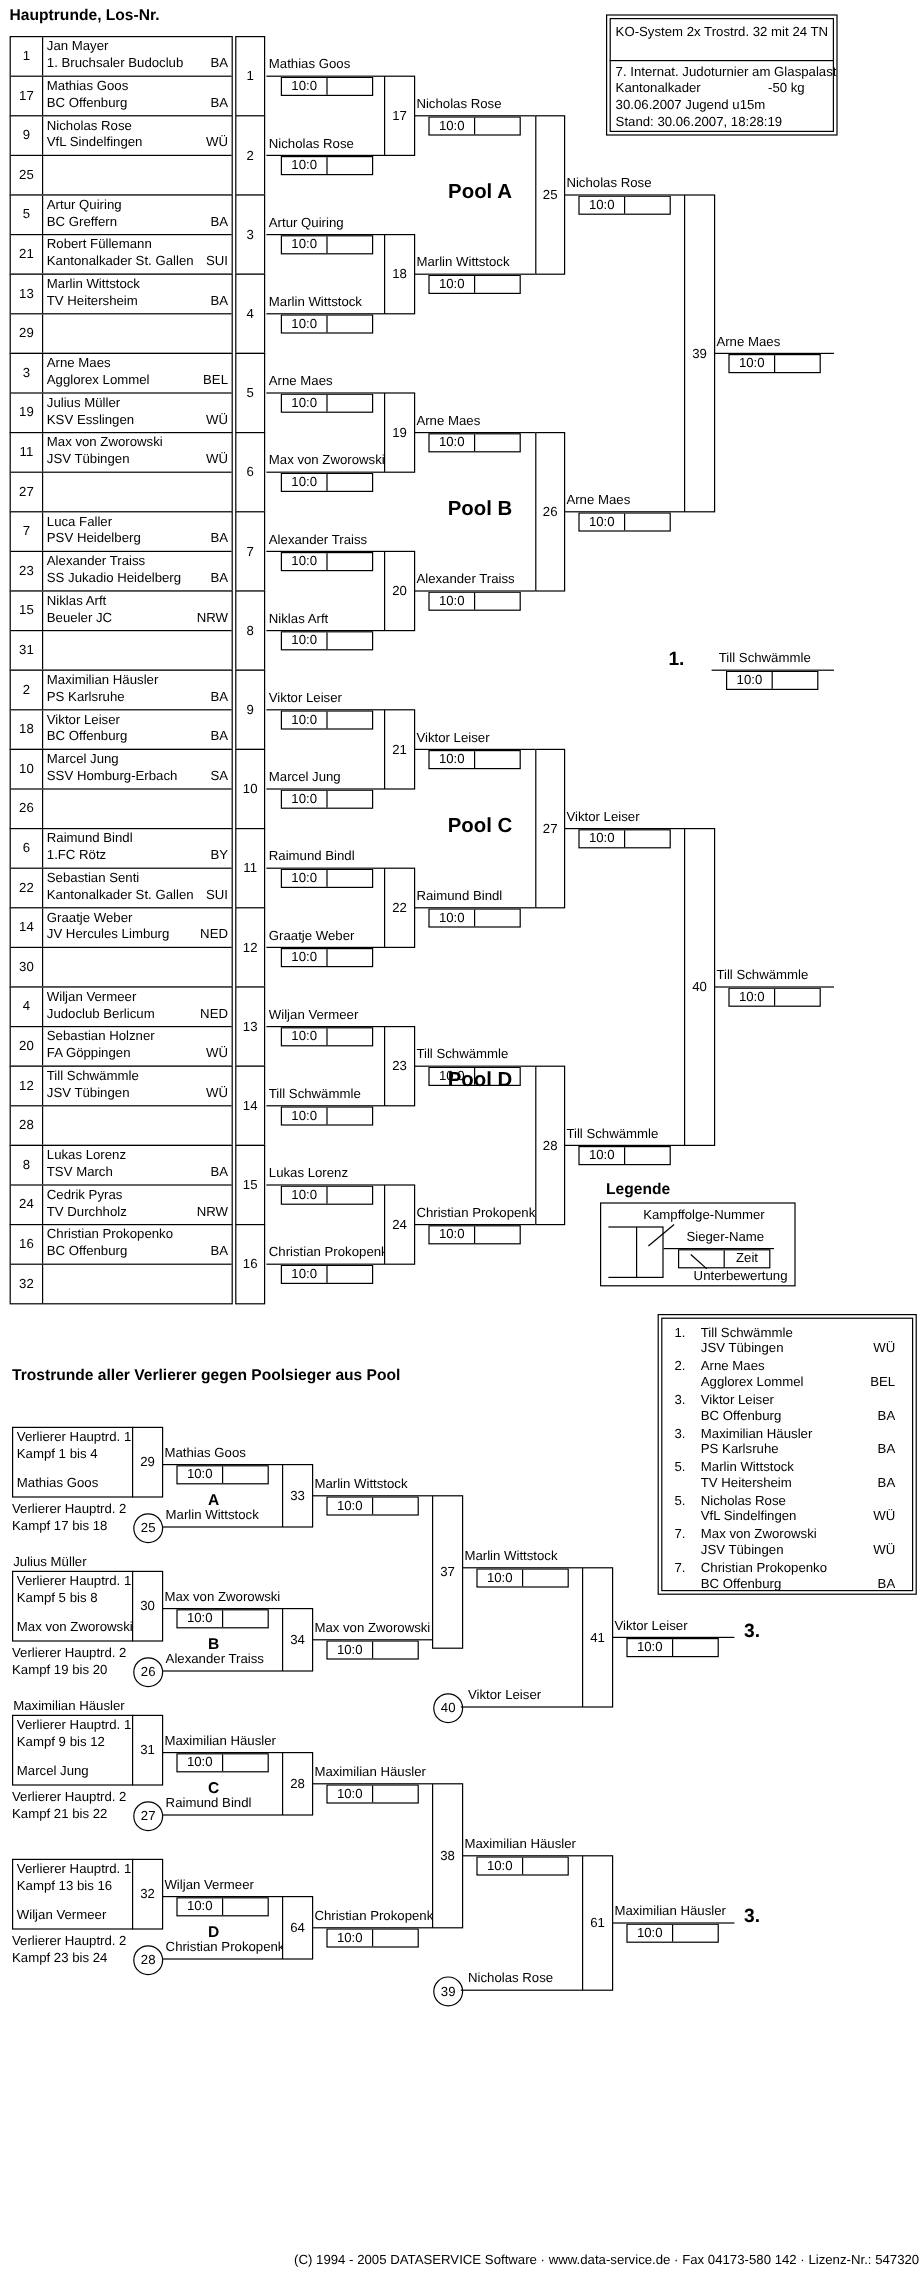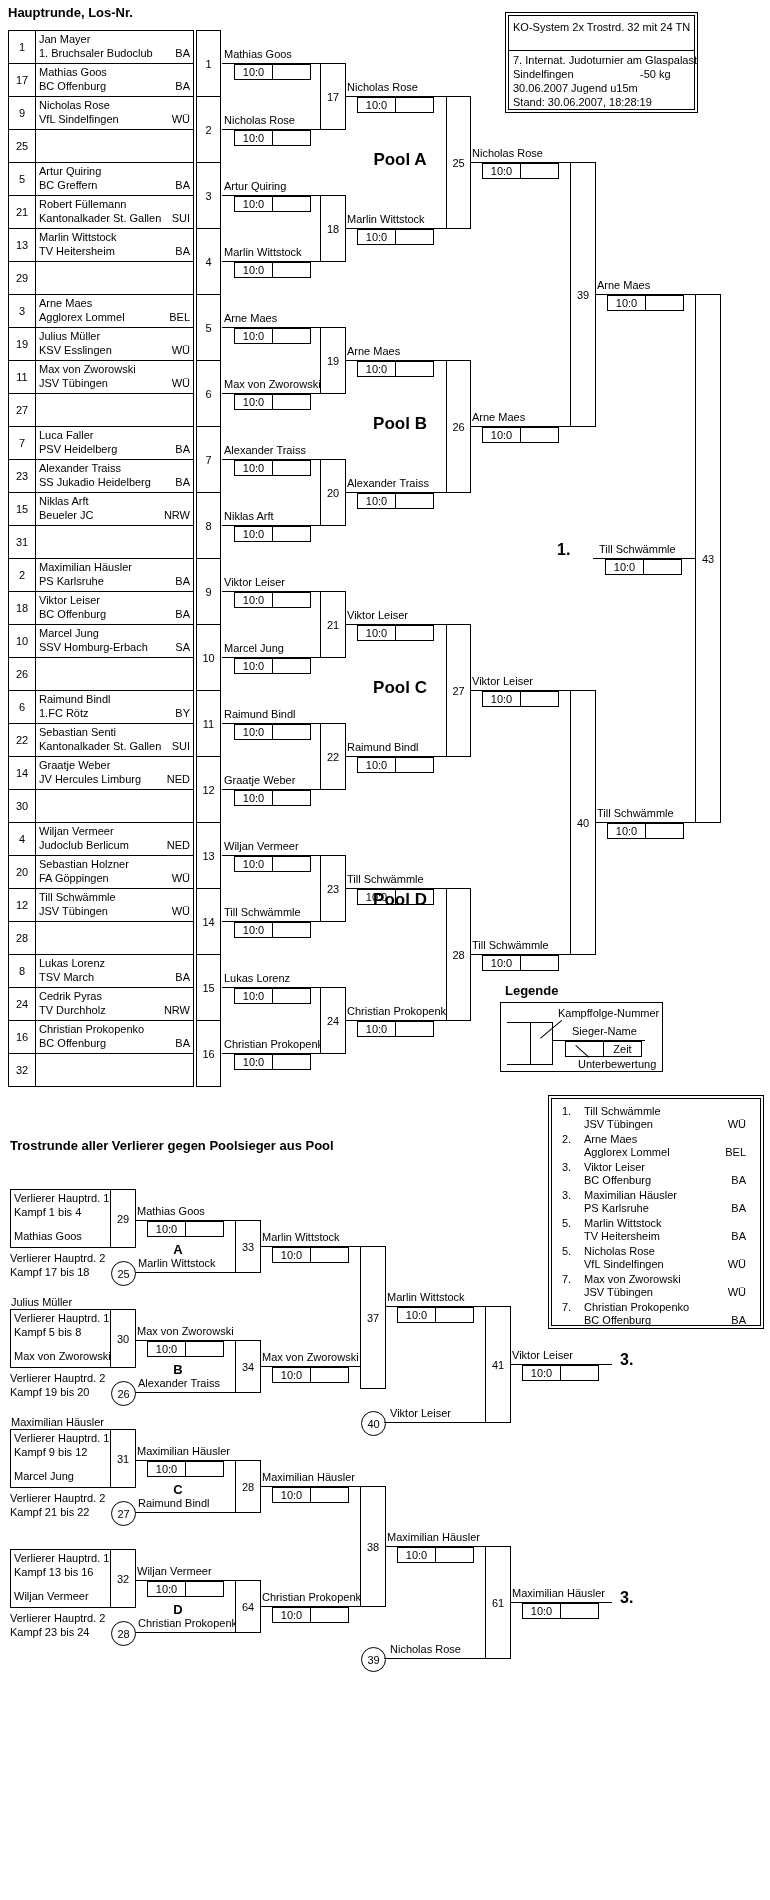--- a/index.html
+++ b/index.html
@@ -35,21 +35,21 @@
 
 <div class="page">
 
   <div class="nm b13" style="left:8px;top:6px">Hauptrunde, Los-Nr.</div>
 
   <div class="box" style="left:505px;top:12px;width:193px;height:101px"></div>
   <div class="box" style="left:508px;top:15px;width:187px;height:95px"></div>
   <div class="ln" style="left:508px;top:50px;width:187px"></div>
   <div class="nm" style="left:513px;top:21px">KO-System 2x Trostrd. 32 mit 24 TN</div>
   <div class="nm" style="left:513px;top:54px">7. Internat. Judoturnier am Glaspalast</div>
-  <div class="nm" style="left:513px;top:68px">Sindelfingen</div>
+  <div class="nm" style="left:513px;top:68px">Kantonalkader</div>
   <div class="nm" style="left:640px;top:68px">-50 kg</div>
   <div class="nm" style="left:513px;top:82px">30.06.2007   Jugend u15m</div>
   <div class="nm" style="left:513px;top:96px">Stand: 30.06.2007, 18:28:19</div>
 
   <div class="pair" style="top:30px">
       <div class="prow top">
         <div class="seed">1</div>
         <div class="pcell">
           <div class="pname">Jan Mayer</div>
           <div class="pclub">
@@ -676,38 +676,37 @@
     </div>
   <div class="ent" style="left:595px;top:807px;width:100px">
       <div class="nm">Till Schwämmle</div>
       <div class="hl"></div>
       <div class="sb">
         <div class="c1">10:0</div>
         <div class="c2"></div>
       </div>
     </div>
 
-  <div class="mb" style="left:695px;top:294px;width:26px;height:529px">43</div>
   <div class="place" style="left:557px;top:541px">1.</div>
   <div class="ent" style="left:593px;top:543px;width:102px">
       <div class="nm" style="left:6px">Till Schwämmle</div>
       <div class="hl"></div>
       <div class="sb">
         <div class="c1">10:0</div>
         <div class="c2"></div>
       </div>
     </div>
 
   <div class="nm b13" style="left:505px;top:984px">Legende</div>
   <div class="box" style="left:500px;top:1002px;width:163px;height:70px"></div>
   <div class="ln" style="left:507px;top:1022px;width:23px"></div>
   <div class="ln" style="left:507px;top:1064px;width:23px"></div>
   <div class="box" style="left:530px;top:1022px;width:23px;height:43px"></div>
   <div class="diag" style="left:540px;top:1038px;width:28px;transform:rotate(-40deg)"></div>
-  <div class="nm" style="left:558px;top:1007px">Kampffolge-Nummer</div>
+  <div class="nm" style="left:536px;top:1007px">Kampffolge-Nummer</div>
   <div class="nm" style="left:572px;top:1025px">Sieger-Name</div>
   <div class="ln" style="left:553px;top:1040px;width:92px"></div>
   <div class="sb" style="position:absolute;left:565px;top:1041px">
       <div class="c1"></div>
       <div class="c2">Zeit</div>
     </div>
   <div class="diag" style="left:576px;top:1045px;width:18px;transform:rotate(42deg)"></div>
   <div class="nm" style="left:578px;top:1058px">Unterbewertung</div>
 
   <div class="box" style="left:548px;top:1095px;width:216px;height:234px"></div>
@@ -858,21 +857,21 @@
   <div class="mb" style="left:235px;top:1580px;width:26px;height:53px">64</div>
   <div class="ent" style="left:260px;top:1591px;width:100px">
       <div class="nm">Christian Prokopenko</div>
       <div class="hl"></div>
       <div class="sb">
         <div class="c1">10:0</div>
         <div class="c2"></div>
       </div>
     </div>
 
-  <div class="mb" style="left:360px;top:1246px;width:26px;height:143px">37</div>
+  <div class="mb" style="left:360px;top:1246px;width:26px;height:128px">37</div>
   <div class="ent" style="left:385px;top:1291px;width:100px">
       <div class="nm">Marlin Wittstock</div>
       <div class="hl"></div>
       <div class="sb">
         <div class="c1">10:0</div>
         <div class="c2"></div>
       </div>
     </div>
   <div class="mb" style="left:360px;top:1486px;width:26px;height:121px">38</div>
   <div class="ent" style="left:385px;top:1531px;width:100px">
@@ -909,14 +908,15 @@
   <div class="ent" style="left:510px;top:1587px;width:102px">
       <div class="nm">Maximilian Häusler</div>
       <div class="hl"></div>
       <div class="sb">
         <div class="c1">10:0</div>
         <div class="c2"></div>
       </div>
     </div>
   <div class="place" style="left:620px;top:1589px">3.</div>
 
+  <div class="nm" style="left:0;top:1878px;width:766px;text-align:right">(C) 1994 - 2005 DATASERVICE Software · www.data-service.de · Fax 04173-580 142 · Lizenz-Nr.: 547320</div>
 
 </div>
 
 </body></html>

